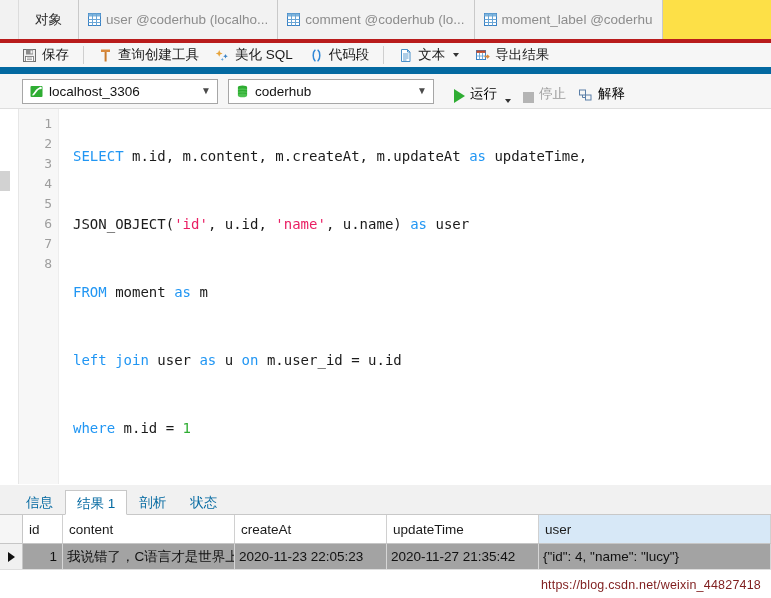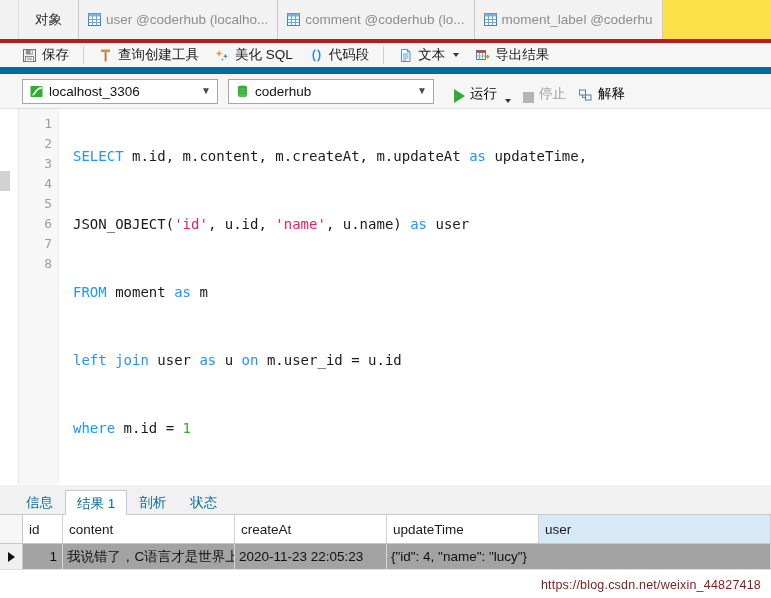--- a/index.html
+++ b/index.html
@@ -589,19 +589,20 @@
       <div class="cell c-usr sel">user</div>
     </div>
 
     <div class="grid-row drow">
       <div class="rowhdr">
         <span class="arrow-cur"></span>
       </div>
       <div class="cell c-id numcell">1</div>
       <div class="cell c-cont">我说错了，C语言才是世界上最好的语言</div>
       <div class="cell c-crt">2020-11-23 22:05:23</div>
+      <div class="cell c-upd">2020-11-27 21:35:42</div>
       <div class="cell c-usr">{"id": 4, "name": "lucy"}</div>
     </div>
 
   </div>
 
   <div class="watermark">https://blog.csdn.net/weixin_44827418</div>
 </div>
 
 </body></html>

